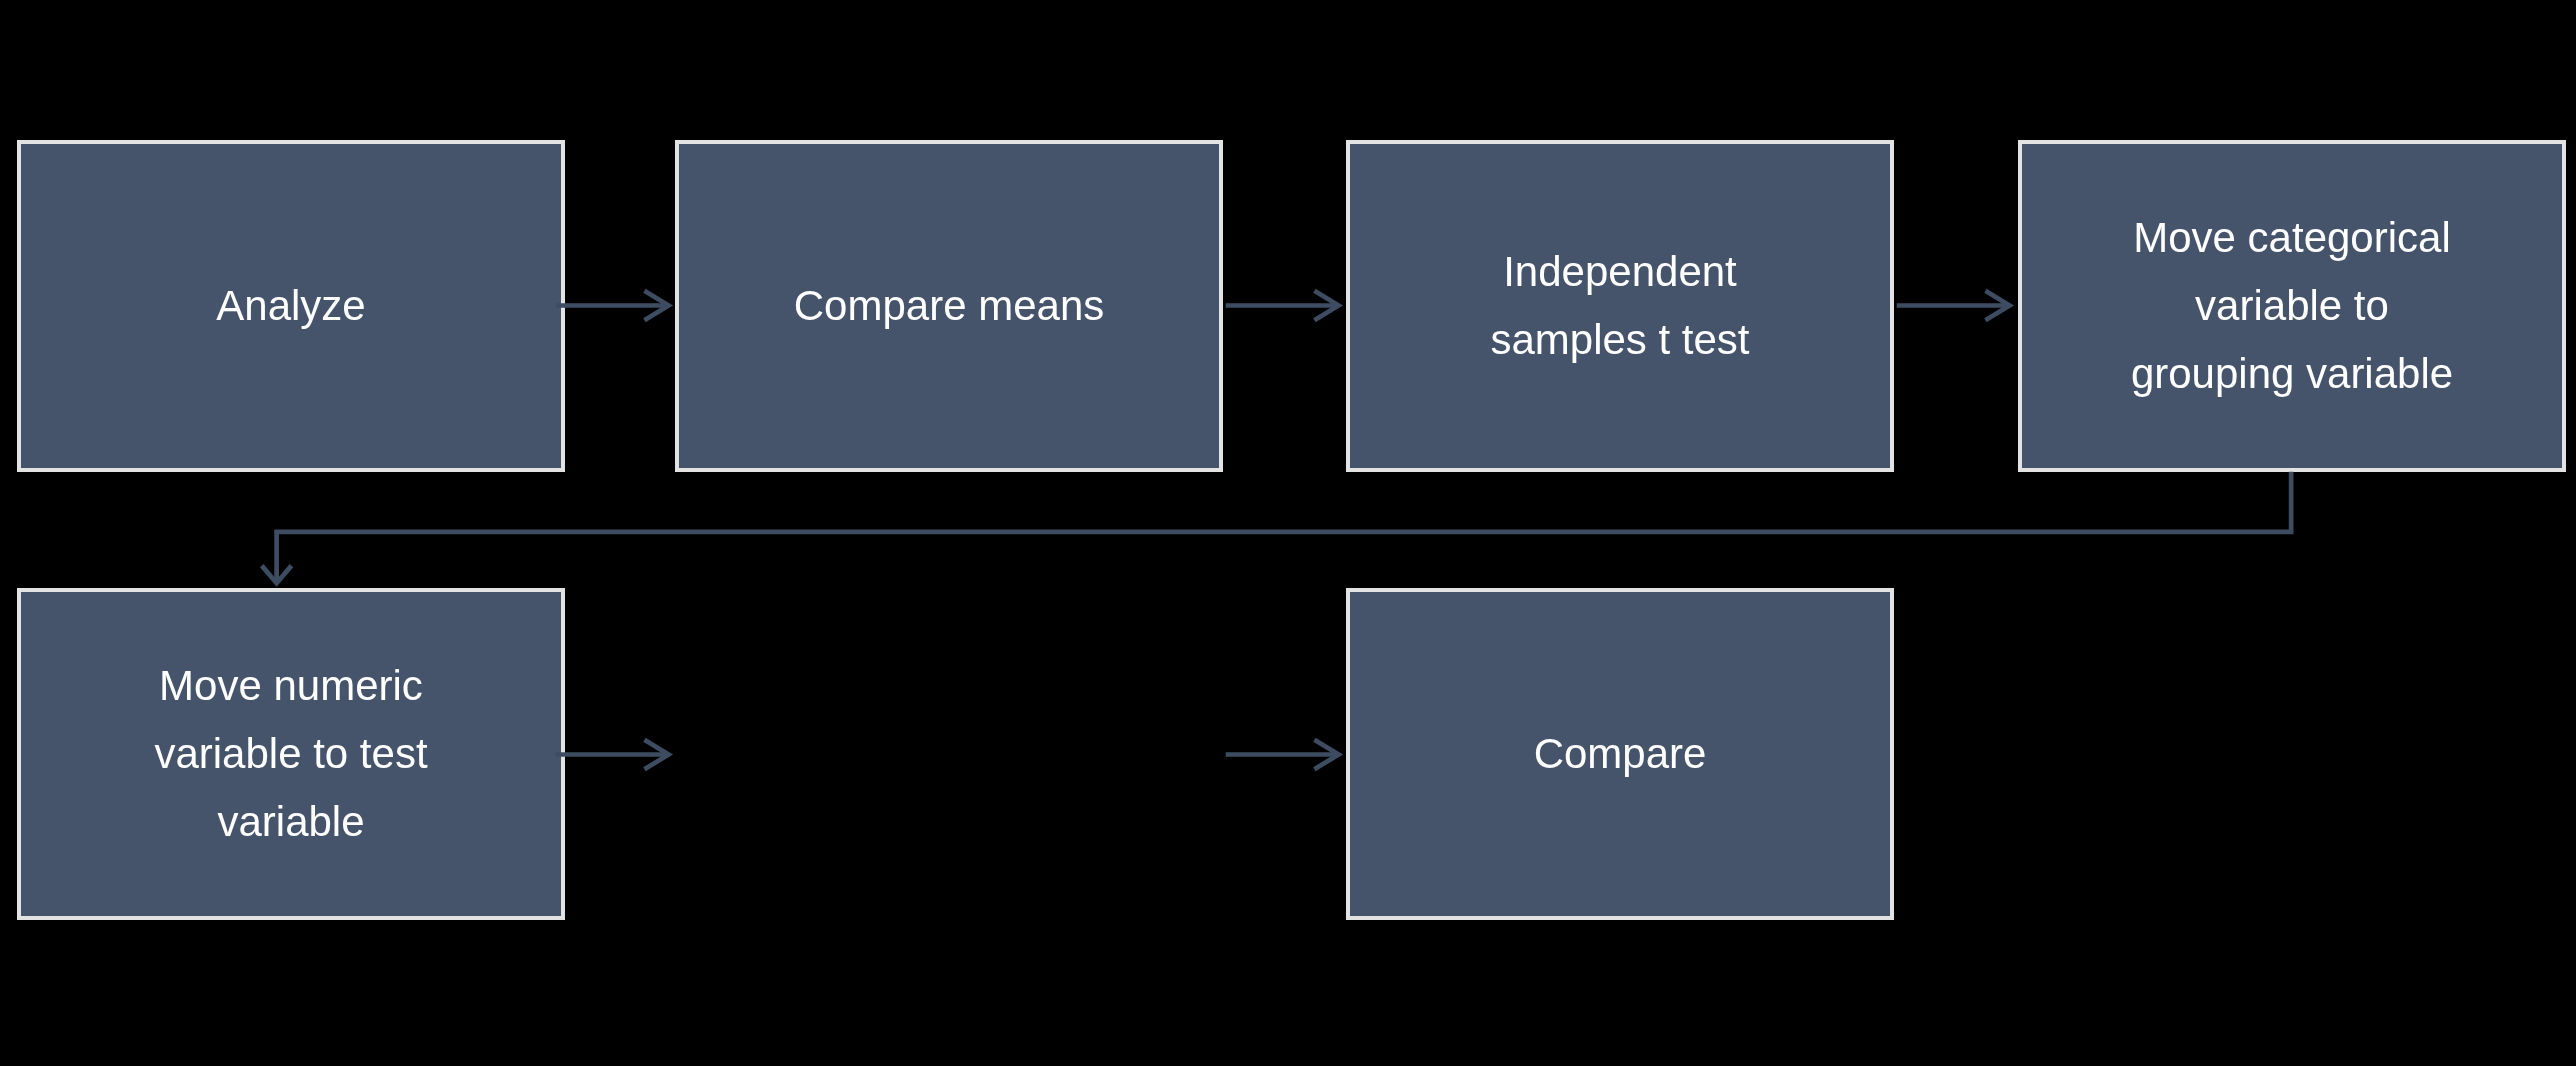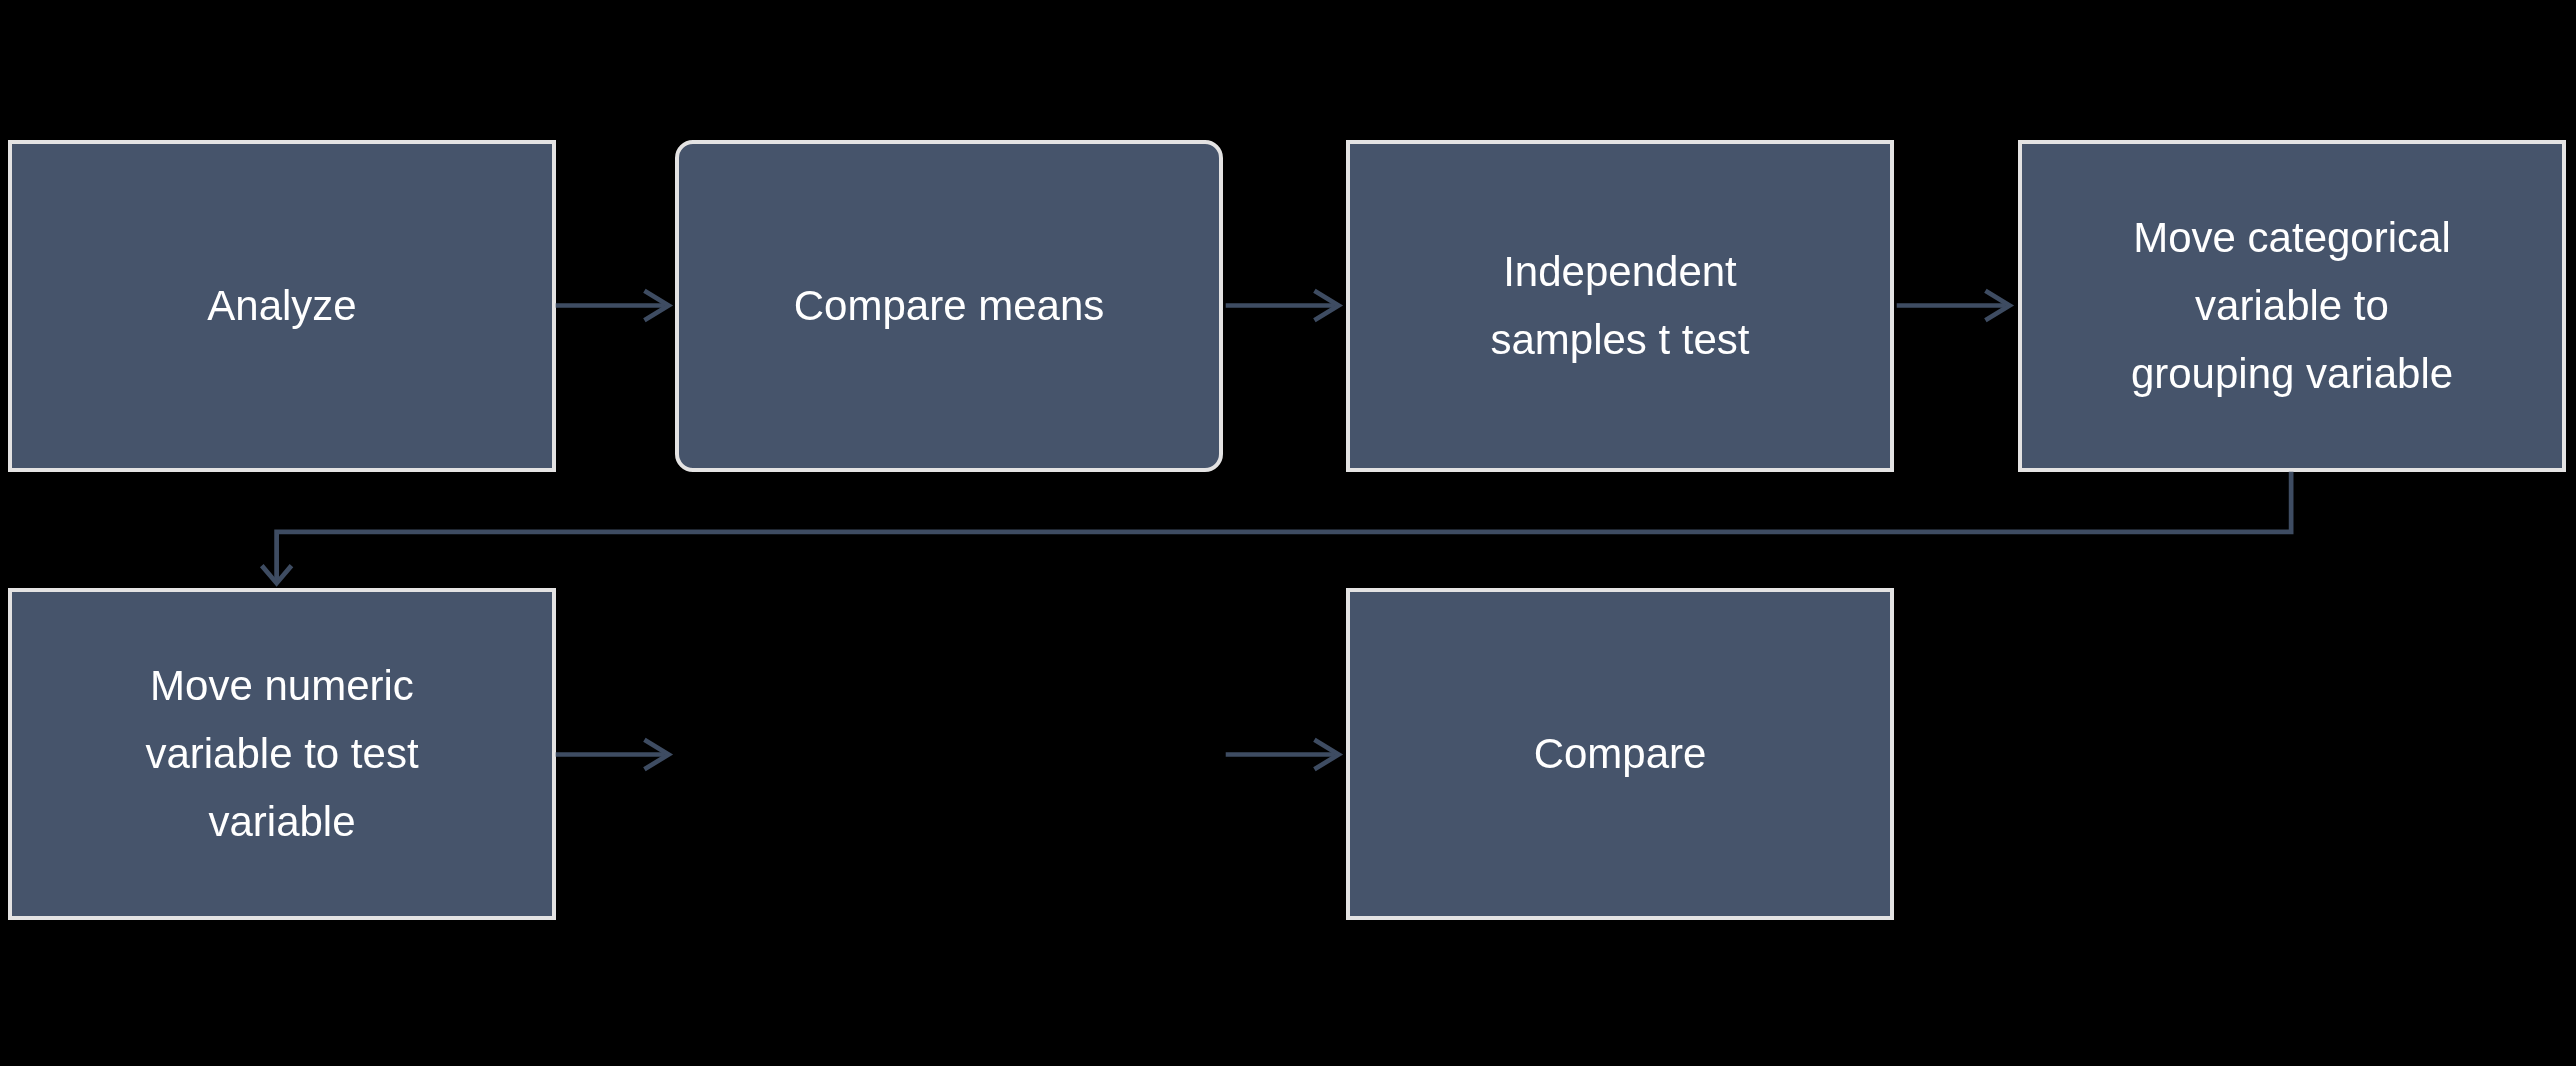--- a/index.html
+++ b/index.html
@@ -26,22 +26,22 @@
     align-items: center;
     justify-content: center;
     text-align: center;
     color: #FFFFFF;
     font-size: 42px;
     line-height: 1.62;
     white-space: pre-line;
   }
   .row1 { top: 140px; }
   .row2 { top: 588px; }
-  .col1 { left: 8px; }
-  .col2 { left: 675px; border-radius: 18px; }
+  .col1 { left: 17px; }
+  .col2 { left: 675px; }
   .col3 { left: 1346px; }
   .col4 { left: 2018px; }
   .h-arrow {
     position: absolute;
     width: 121px;
     height: 43px;
   }
   .h-arrow-row1 { top: 284px; }
   .h-arrow-row2 { top: 733px; }
   .ha1 { left: 553px; }

